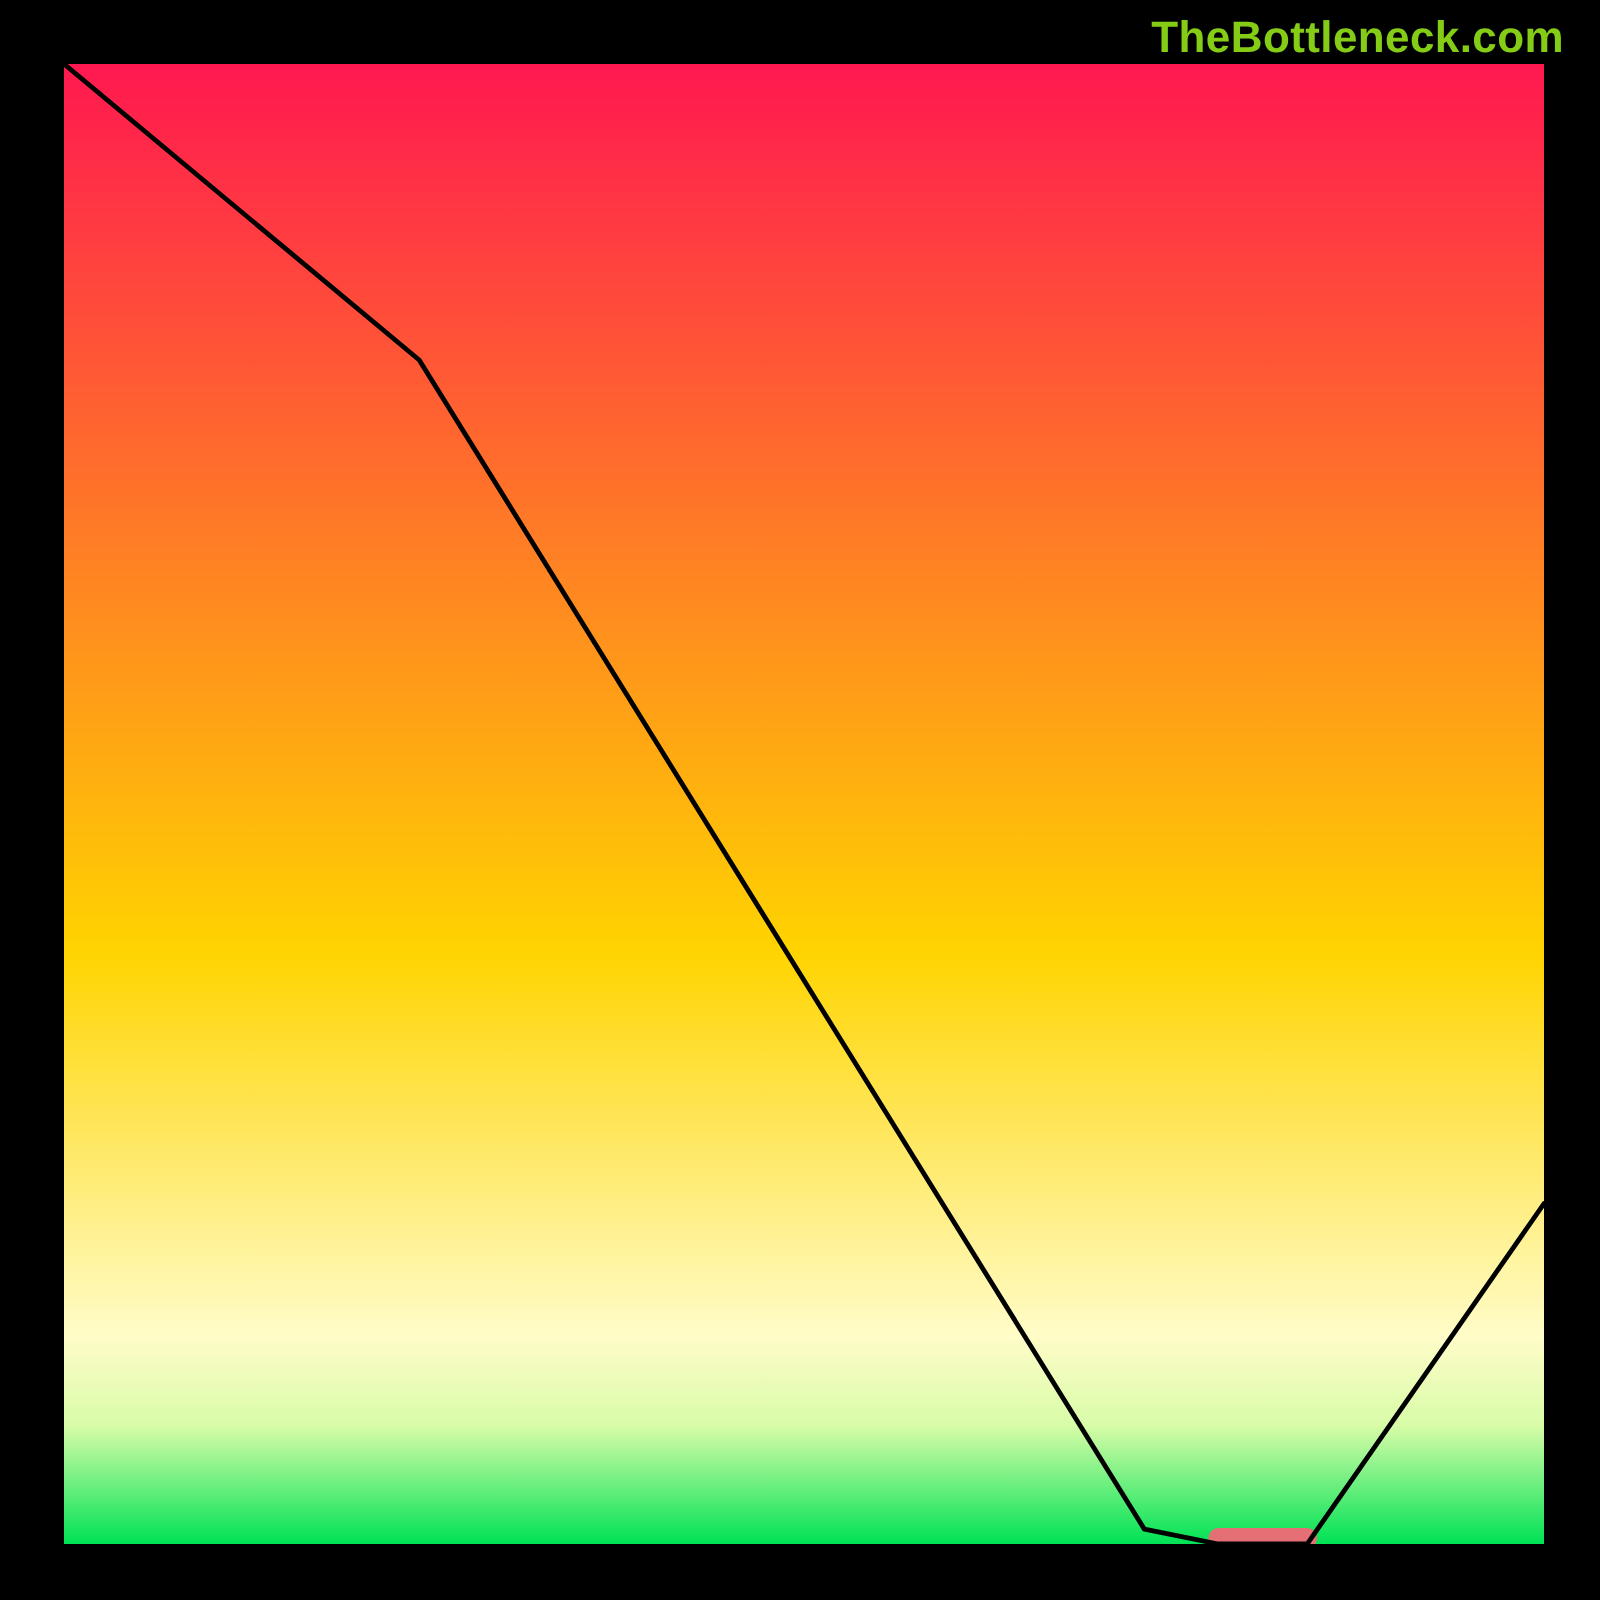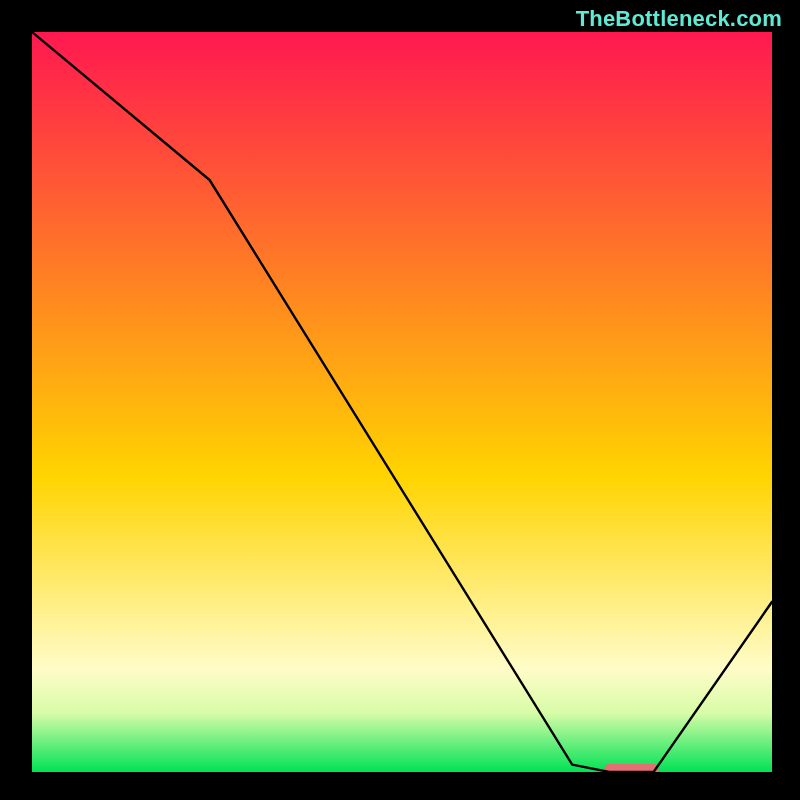--- a/index.html
+++ b/index.html
@@ -21,21 +21,21 @@
     position: absolute;
     left: 32px;
     top: 32px;
     width: 740px;
     height: 740px;
   }
   .watermark {
     position: absolute;
     top: 6px;
     right: 18px;
-    color: #5eead4;
+    color: #84cc16;
     font-size: 22px;
     font-weight: 600;
     letter-spacing: 0.2px;
   }
 </style>
 </head>
 <body>
 
 <div class="frame">
 

